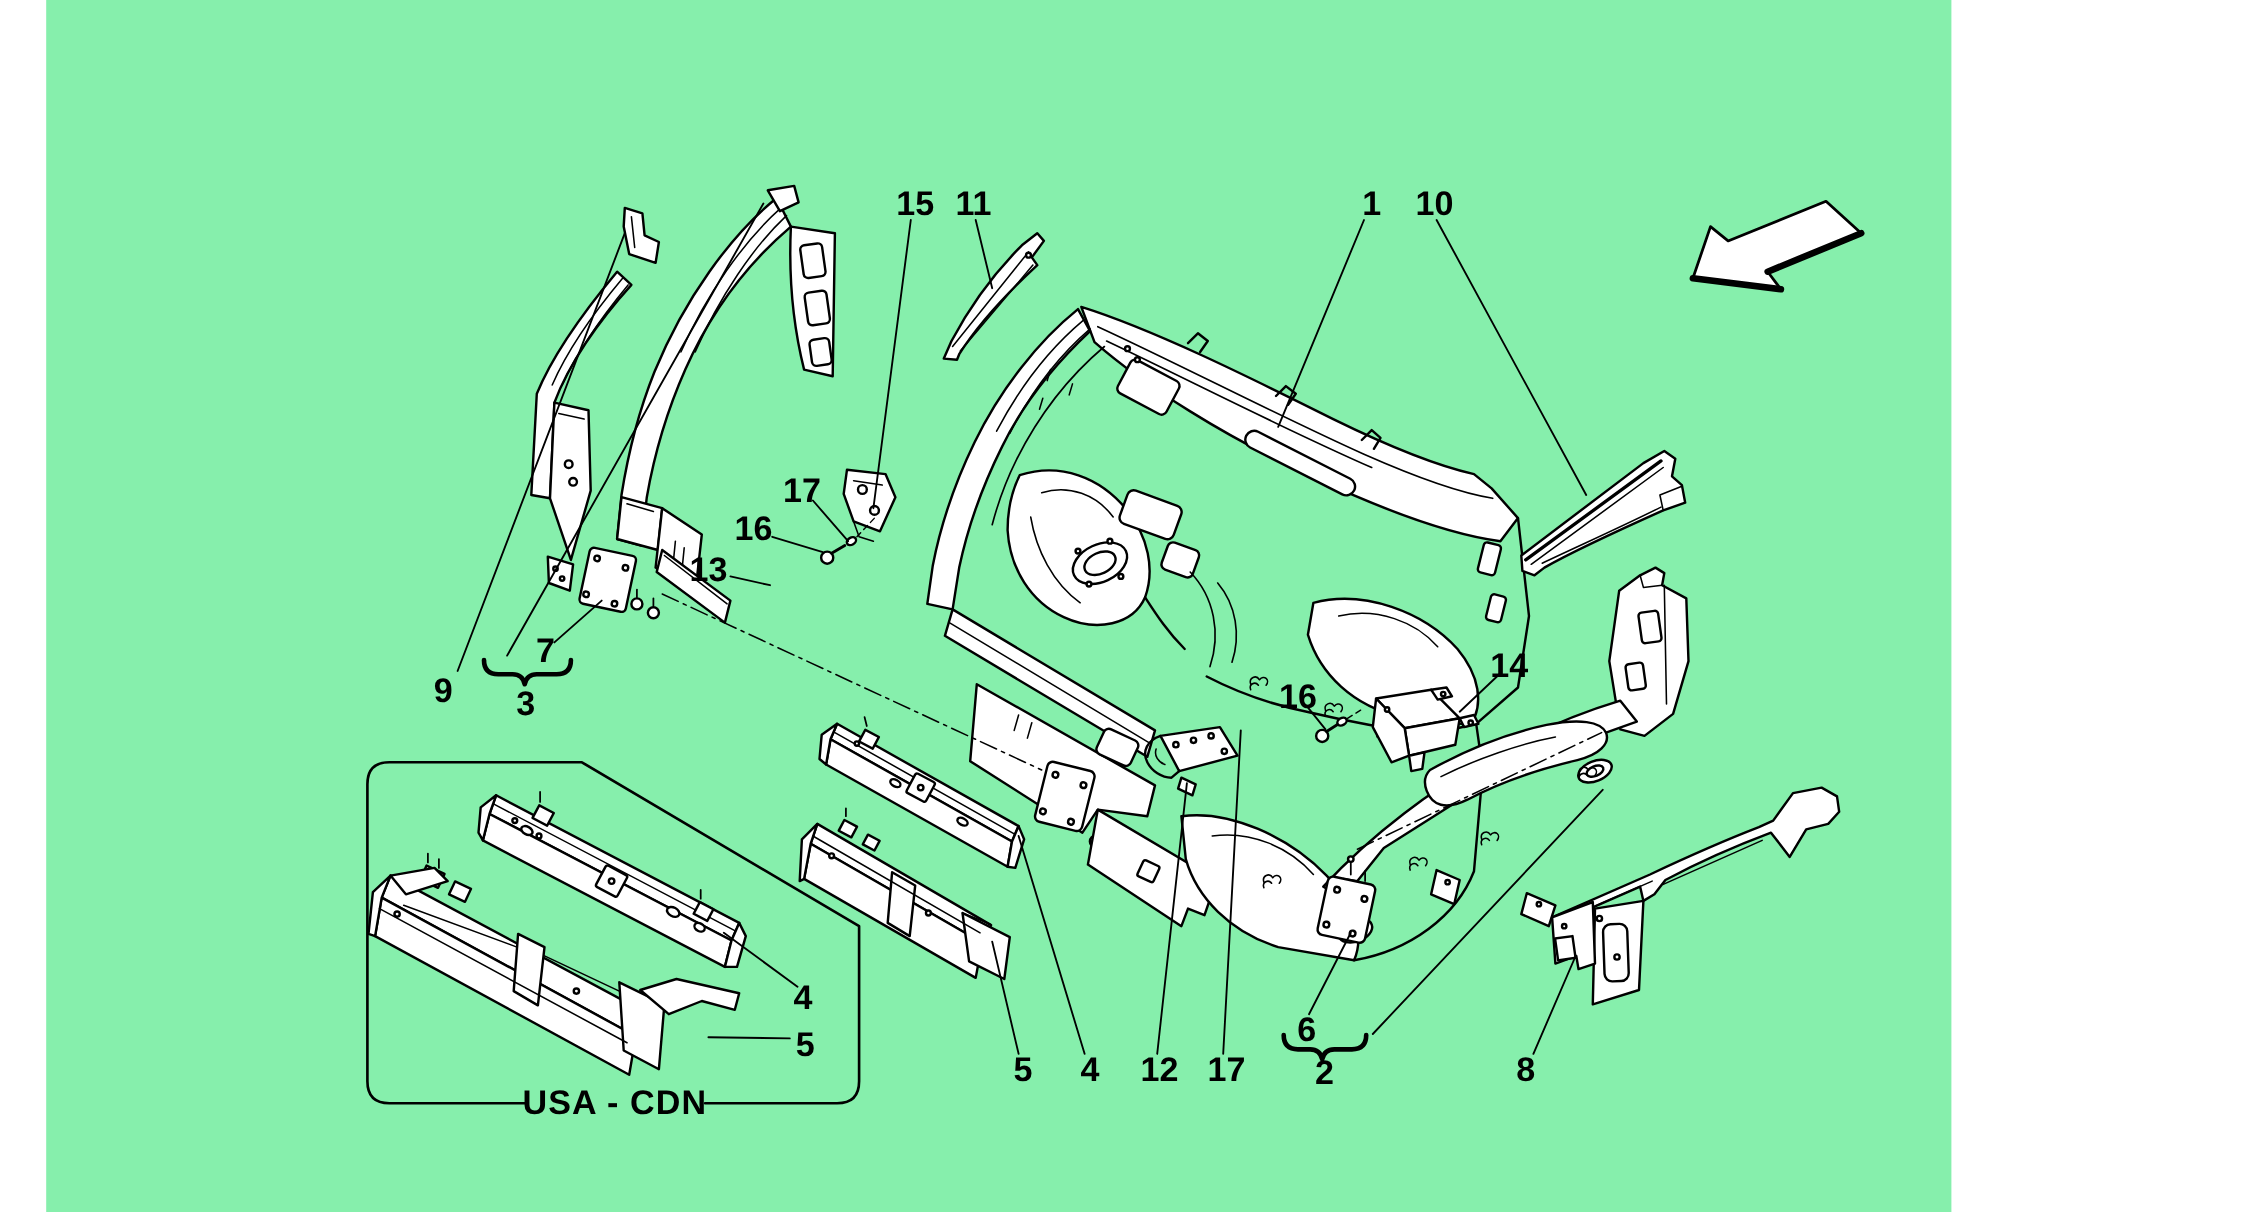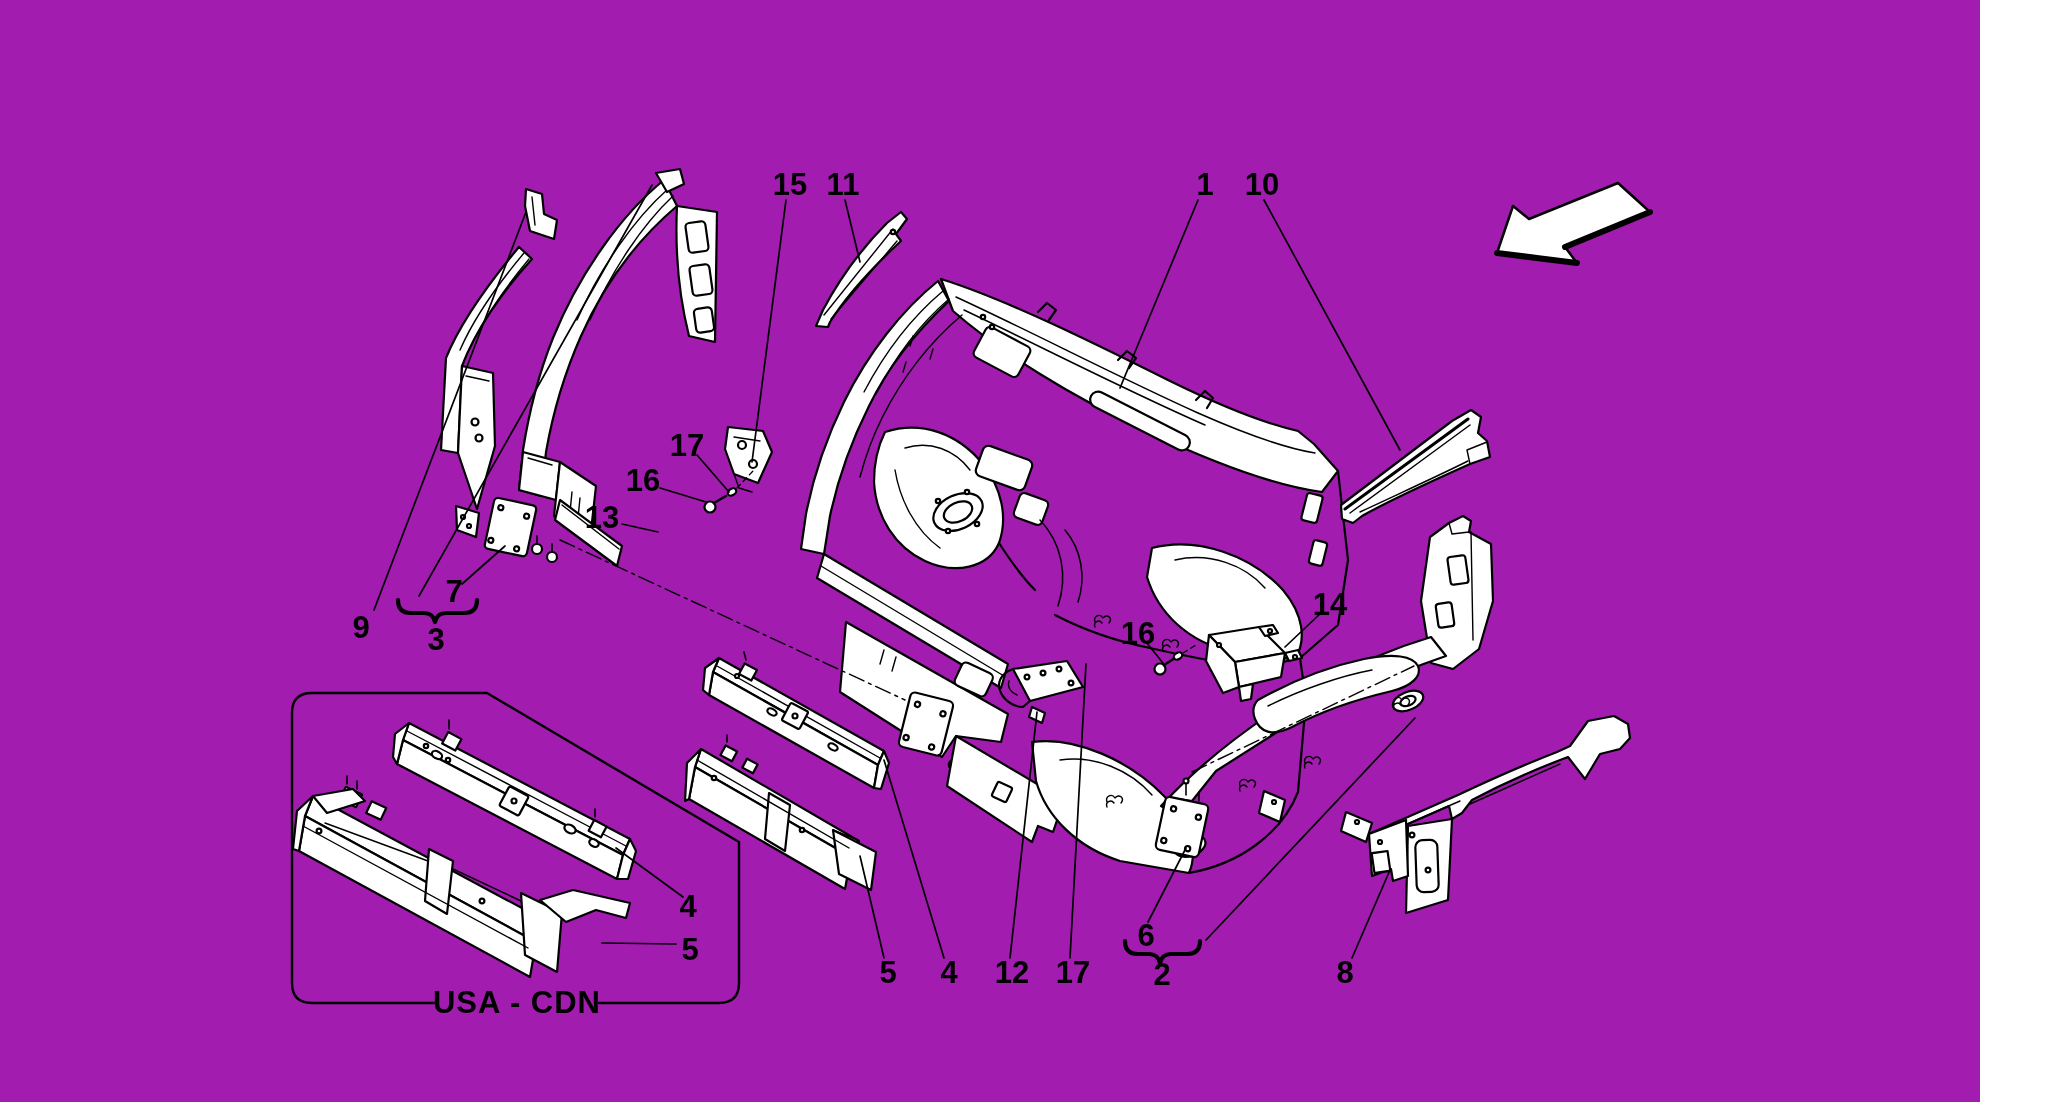--- a/index.html
+++ b/index.html
@@ -1,16 +1,16 @@
 <!DOCTYPE html>
 <html><head>
 <meta charset="utf-8">
 <style>
 html,body{margin:0;padding:0;background:#fff;}
-.stage{position:relative;width:1980px;height:1102px;background:#a21caf;overflow:hidden;font-family:"Liberation Sans",sans-serif;}
+.stage{position:relative;width:1732px;height:1102px;background:#86efac;overflow:hidden;font-family:"Liberation Sans",sans-serif;margin-left:42px;}
 svg{position:absolute;left:0;top:0;}
 .callout{font-family:"Liberation Sans",sans-serif;font-size:31px;font-weight:600;fill:#000;}
 .variant{font-family:"Liberation Sans",sans-serif;font-size:31px;font-weight:700;fill:#000;letter-spacing:1px;}
 </style>
 </head>
 <body>
 
 <div class="stage">
 <svg width="2048" height="1102" viewBox="0 0 2048 1102" fill="none" stroke="#000" stroke-width="2.2" stroke-linejoin="round" stroke-linecap="round">
 

